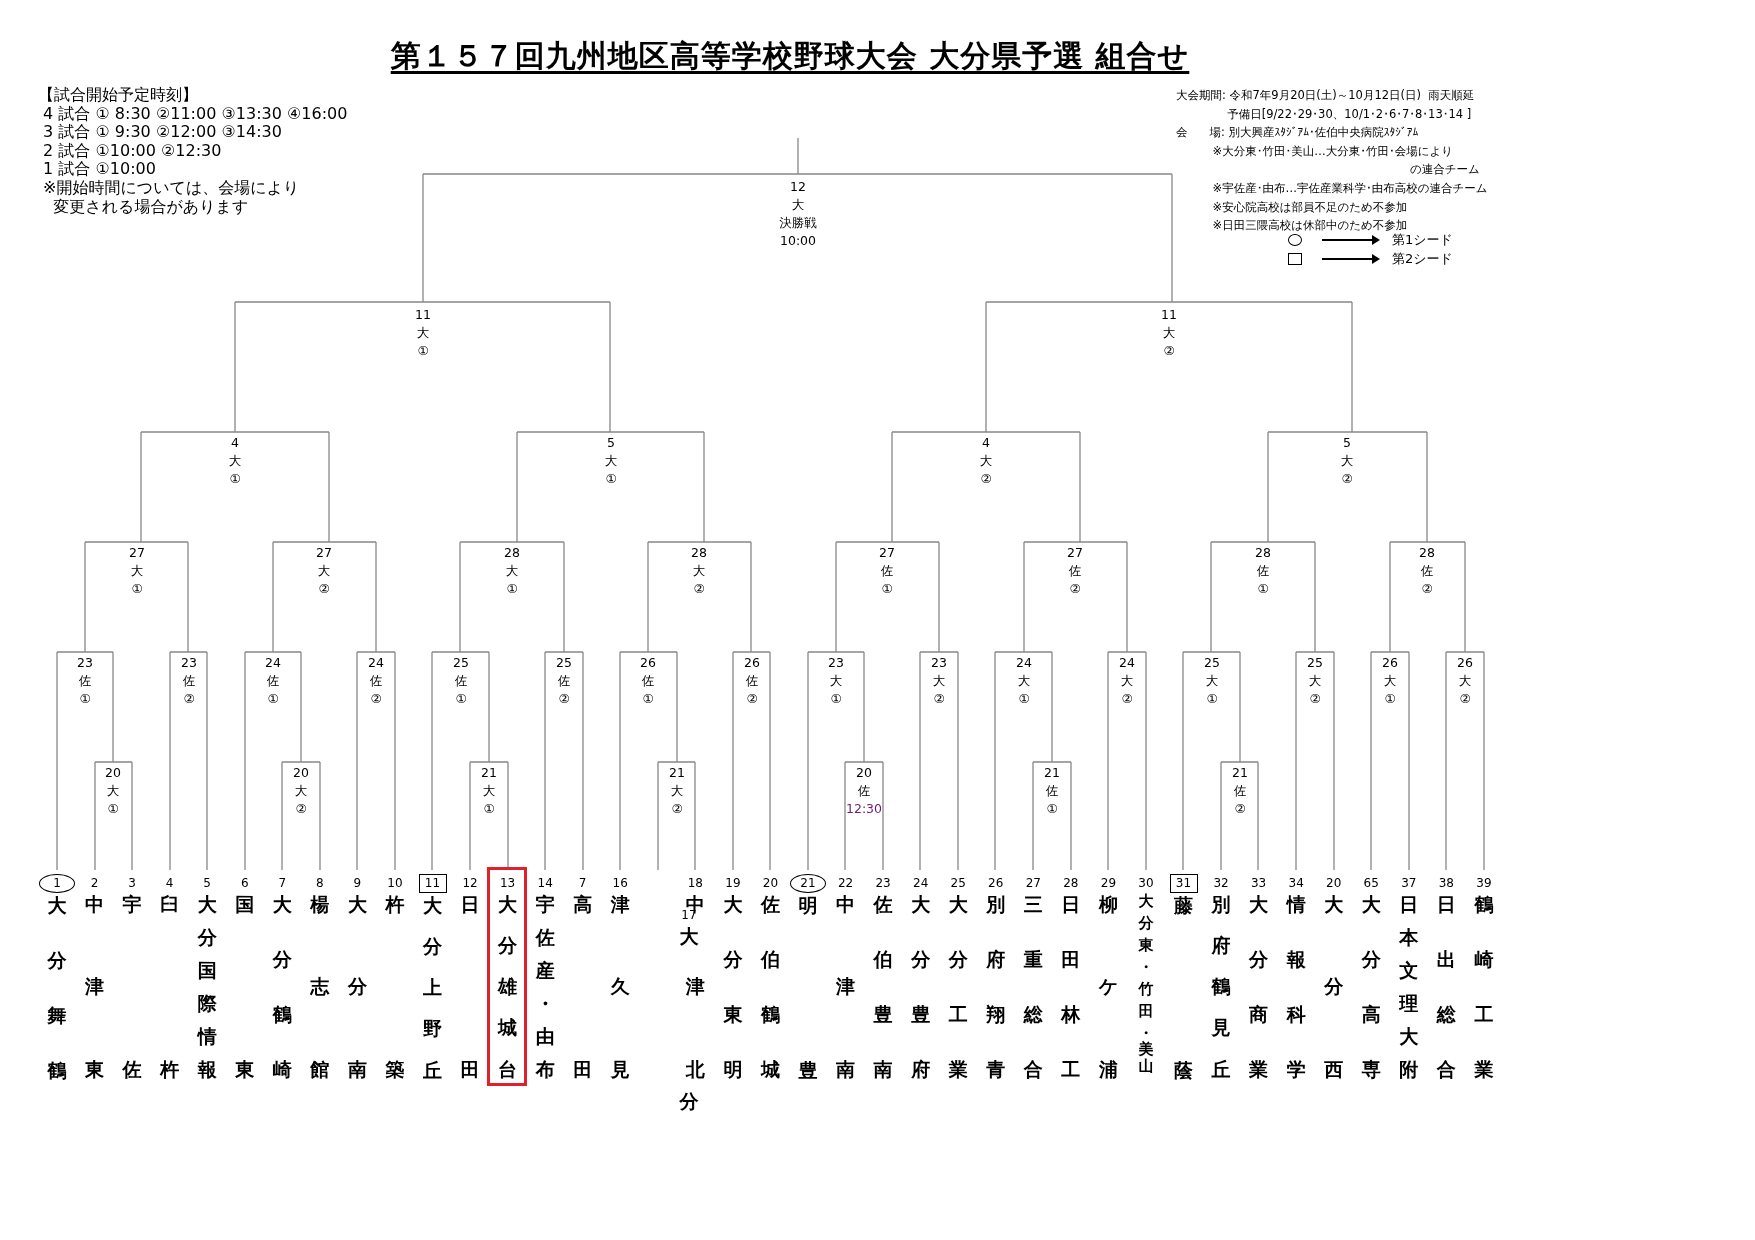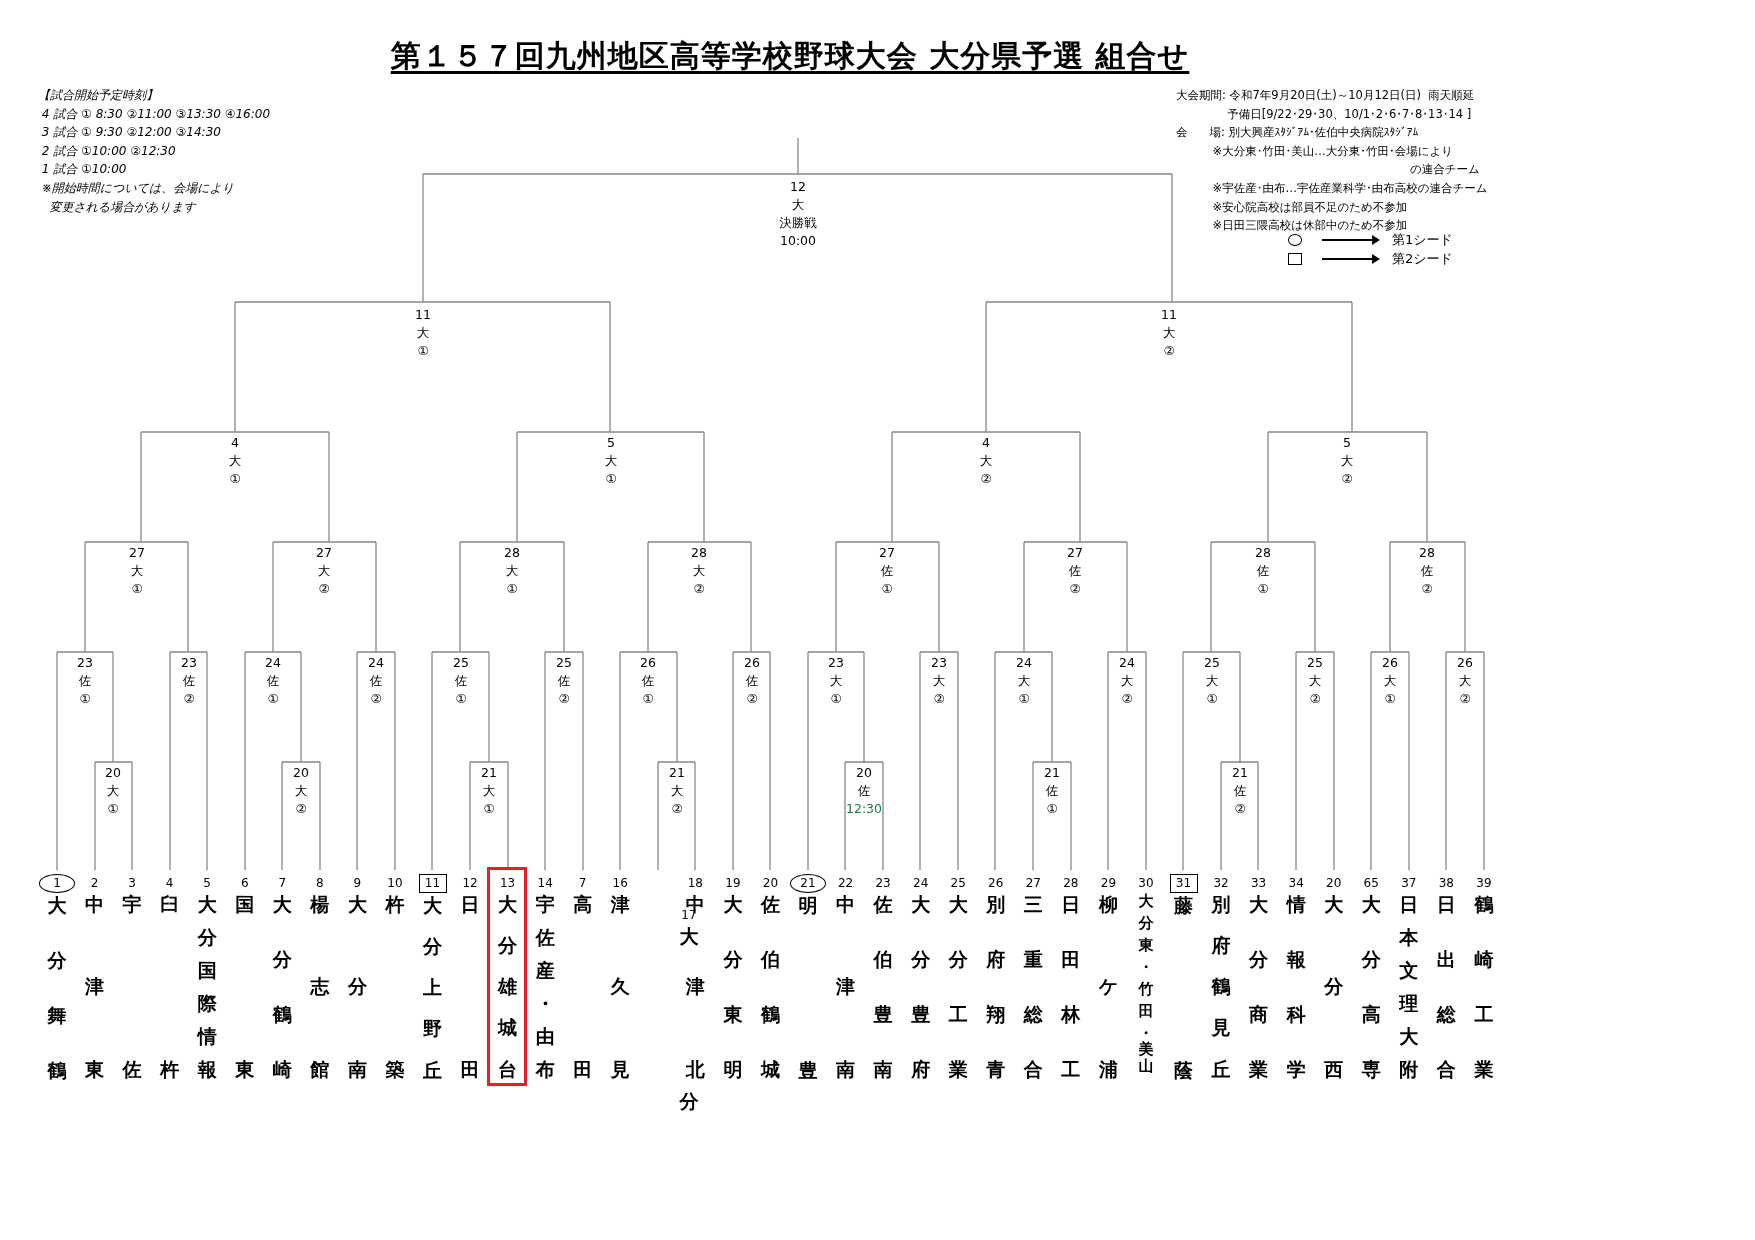--- a/index.html
+++ b/index.html
@@ -1,31 +1,31 @@
 <!DOCTYPE html>
 <html><head>
 <meta charset="utf-8">
 <style>
   html, body { margin:0; padding:0; background:#ffffff; }
   body { width:1755px; height:1240px; position:relative; overflow:hidden; font-family:"DejaVu Sans","Liberation Sans",sans-serif; color:#000; }
   .title { position:absolute; left:0; top:36px; width:1580px; text-align:center; font-family:"DejaVu Sans",sans-serif; font-weight:bold; font-size:30px; letter-spacing:1px; }
   .title span { text-decoration:underline; text-decoration-thickness:3px; text-underline-offset:5px; }
-  .sched { position:absolute; left:38px; top:86px; font-size:12px; line-height:18.6px;font-style:italic; }
+  .sched { position:absolute; left:38px; top:86px; font-size:16px; line-height:18.6px; }
   .sched .ln { white-space:pre; }
   .info { position:absolute; left:1176px; top:86px; font-size:11.5px; line-height:18.6px; width:360px; }
   .info .ln { white-space:pre; }
   .legend { position:absolute; left:1288px; top:230px; font-size:13px; }
   .legend .row { display:flex; align-items:center; height:19px; }
   .legend .sym { width:14px; height:12px; box-sizing:border-box; border:1.3px solid #000; margin-right:20px; }
   .legend .sym.circle { border-radius:50%; }
   .legend .arrow { width:56px; height:2px; background:#000; position:relative; margin-right:14px; }
   .legend .arrow:after { content:""; position:absolute; right:-2px; top:-4px; border-left:8px solid #000; border-top:5px solid transparent; border-bottom:5px solid transparent; }
   svg.bracket { position:absolute; left:0; top:0; }
   .glabel { position:absolute; text-align:center; font-size:12.5px; line-height:18px; width:60px; margin-left:-30px; }
-  .glabel .time { color:#15803d; }
+  .glabel .time { color:#701a75; }
   .team { position:absolute; top:872px; width:36px; margin-left:-18px; text-align:center; }
   .team .num { font-size:12px; height:17px; line-height:17px; display:inline-block; min-width:16px; padding:0 3px; }
   .team .num.seed1 { border:1px solid #000; border-radius:50%; padding:0 9px; }
   .team .num.seed2 { border:1px solid #000; padding:0 5px; }
   .team .name { position:relative; height:176px; font-size:19px; font-weight:bold; }
   .team .name span { position:absolute; left:0; width:36px; text-align:center; }
   .highlight { position:absolute; left:487px; top:867px; width:40px; height:219px; border:3px solid #e0202a; box-sizing:border-box; }
 </style>
 </head>
 <body>

